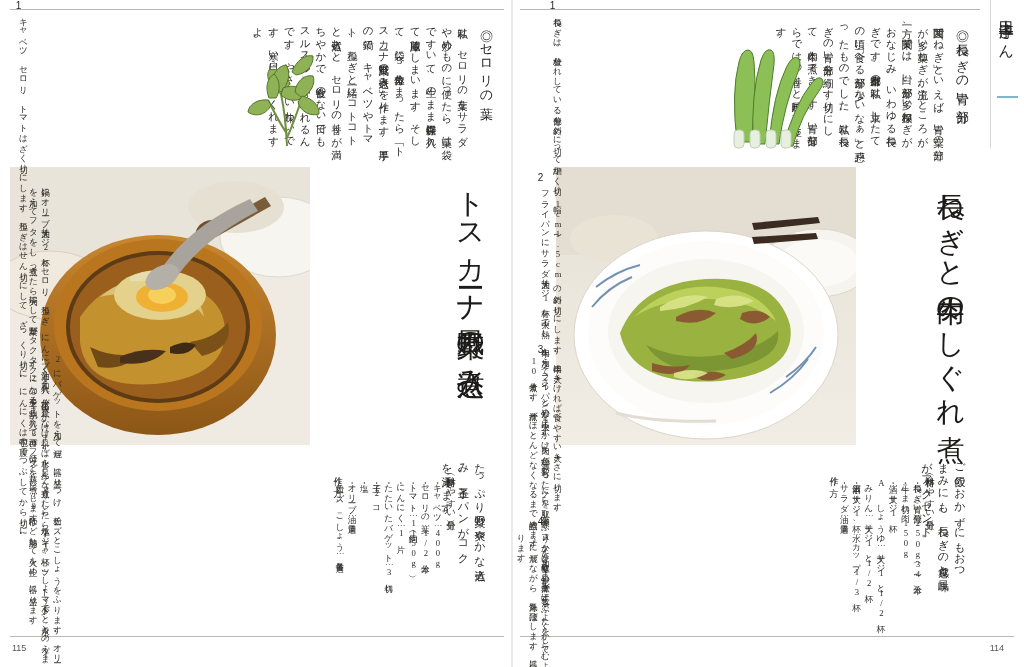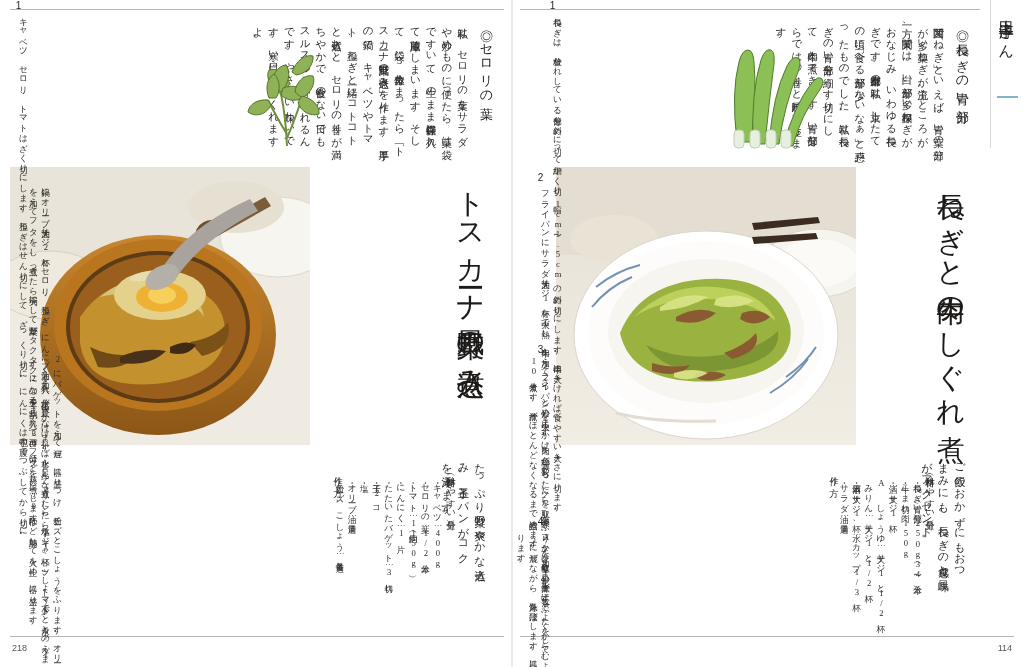--- a/index.html
+++ b/index.html
@@ -40,21 +40,21 @@
     color:#231f20;
   }
 
   
   .toprule{position:absolute;top:9px;height:1px;background:#b9b7b4;}
   .botrule{position:absolute;bottom:30px;height:1px;background:#b9b7b4;}
 
   
   .pageno{position:absolute;bottom:14px;font-family:"Liberation Sans",sans-serif;font-size:9px;color:#555;}
   .pageno.l{left:12px;}
-  .pageno.r{right:12px;}
+  .pageno.r{right:20px;}
 
   
   .sectionhead{
     position:absolute;
     font-size:13px;letter-spacing:0.08em;
   }
   
   .intro{
     position:absolute;
     font-size:10.5px;
@@ -100,21 +100,21 @@
   .illus{position:absolute;}
 </style>
 </head>
 <body>
 
 <div class="spread">
 
   <div class="page left">
     <div class="toprule" style="left:10px;right:8px;"></div>
     <div class="botrule" style="left:10px;right:8px;"></div>
-    <div class="pageno l">218</div>
+    <div class="pageno l">115</div>
 
     <div class="sectionhead v" style="top:20px;right:16px;height:130px;">
       <span>◎</span><span>セロリの葉</span>
     </div>
 
     <div class="intro v" style="top:20px;right:42px;height:132px;width:120px;">私は、セロリの葉をサラダや炒めものに使ったら、葉は袋ですいて、生のまま保存袋に入れて冷蔵庫にしまいます。そして、袋に3本分位たまったら、「トスカーナ風野菜の煮込み」を作ります。厚手の鍋で、キャベツやトマト、玉ねぎと一緒にコトコトと煮込むと、セロリの香りが満ちやかで、食欲のない日でもスルスルと食べられるんです。やさしい味わいです。寒い日に食べてくれますよ。</div>
 
     <div class="illus" style="top:38px;right:170px;width:110px;height:110px;">
       <svg width="110" height="110" viewBox="0 0 110 110">
         <g fill="none" stroke="#6f8f3e" stroke-width="2">

